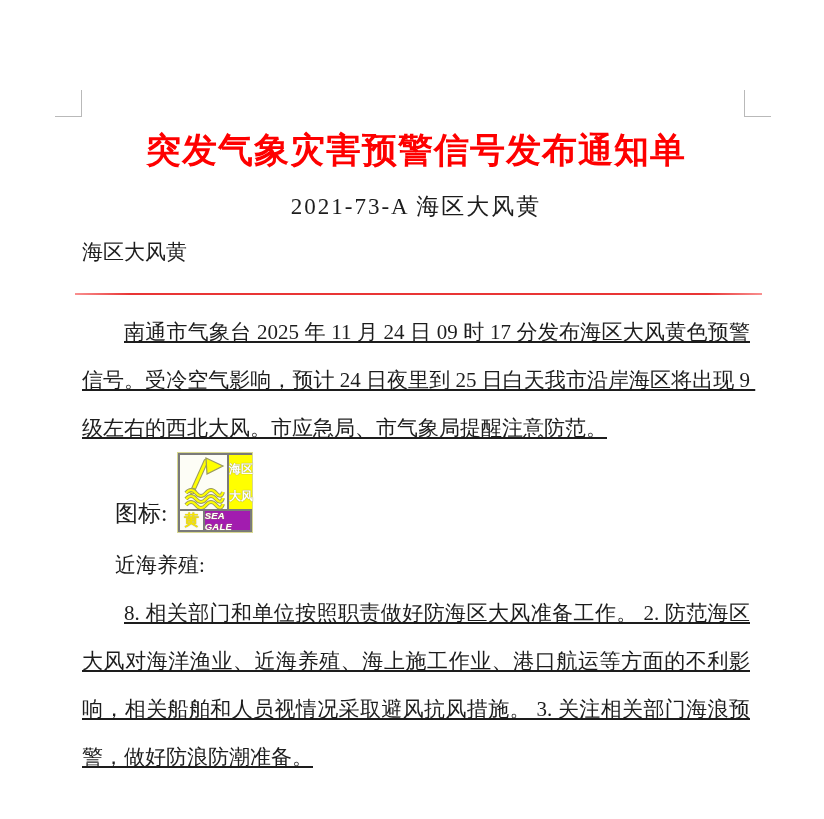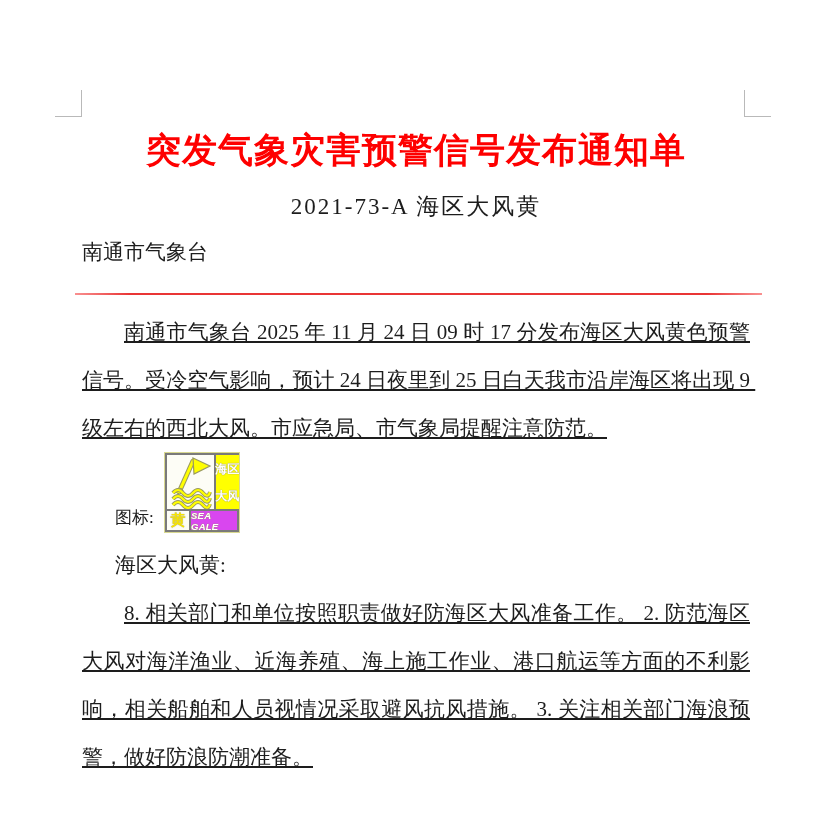--- a/index.html
+++ b/index.html
@@ -65,21 +65,21 @@
     white-space: pre-wrap;
     text-decoration: underline;
   }
 
   .icon-row {
     display: flex;
     align-items: flex-end;
     margin-left: 33px;
     height: 81px;
   }
-  .icon-label { font-size: 17px; padding-bottom: 4px; }
+  .icon-label { font-size: 23px; padding-bottom: 4px; }
 
   
   .warn-icon {
     margin-left: 10px;
     width: 76px;
     height: 81px;
     background: #7a7a7a;
     padding: 2px;
     border: 1px solid #d8d890;
   }
@@ -97,21 +97,21 @@
     text-shadow: 0 0 1px #a0a060, 0 0 1px #a0a060;
     line-height: 1;
   }
   .level-cell {
     width: 23px; background: #fdfdf6;
     font-weight: bold; font-size: 15px; color: #f7e400;
     text-shadow: 0 0 1px #8a8a8a;
     font-family: "Liberation Sans", "DejaVu Sans", sans-serif;
   }
   .en-cell {
-    width: 47px; background: #d946ef;
+    width: 47px; background: #a21caf;
     font-family: "Liberation Sans", "DejaVu Sans", sans-serif;
     font-weight: bold; font-size: 9.5px; color: #ffffff;
     letter-spacing: 0.2px;
     text-shadow: 0 0 1px #a0a060, 0 0 1px #a0a060;
     font-style: italic;
   }
 
   .guide-label {
     margin-top: 8px;
     margin-left: 33px;
@@ -127,21 +127,21 @@
   <div class="corner left"></div>
   <div class="corner right"></div>
 
   <div class="content">
 
     <div class="doc-title">突发气象灾害预警信号发布通知单</div>
 
     <div class="doc-subtitle">2021-73-A 海区大风黄</div>
 
     <div class="issuer-row">
-      <span>南通市气象台</span>
+      <span>海区大风黄</span>
     </div>
 
     <div class="divider"></div>
 
     <div class="para">南通市气象台 2025 年 11 月 24 日 09 时 17 分发布海区大风黄色预警信号。受冷空气影响，预计 24 日夜里到 25 日白天我市沿岸海区将出现 9 级左右的西北大风。市应急局、市气象局提醒注意防范。</div>
 
     <div class="icon-row">
       <span class="icon-label">图标:</span>
 
       <div class="warn-icon">
@@ -175,18 +175,18 @@
           <div class="cell level-cell">
             <span>黄</span>
           </div>
           <div class="cell en-cell">
             <span>SEA GALE</span>
           </div>
         </div>
       </div>
     </div>
 
-    <div class="guide-label">海区大风黄:</div>
+    <div class="guide-label">近海养殖:</div>
 
     <div class="para" style="margin-top:0;">8. 相关部门和单位按照职责做好防海区大风准备工作。 2. 防范海区大风对海洋渔业、近海养殖、海上施工作业、港口航运等方面的不利影响，相关船舶和人员视情况采取避风抗风措施。 3. 关注相关部门海浪预警，做好防浪防潮准备。</div>
 
   </div>
 </div>
 
 </body></html>

